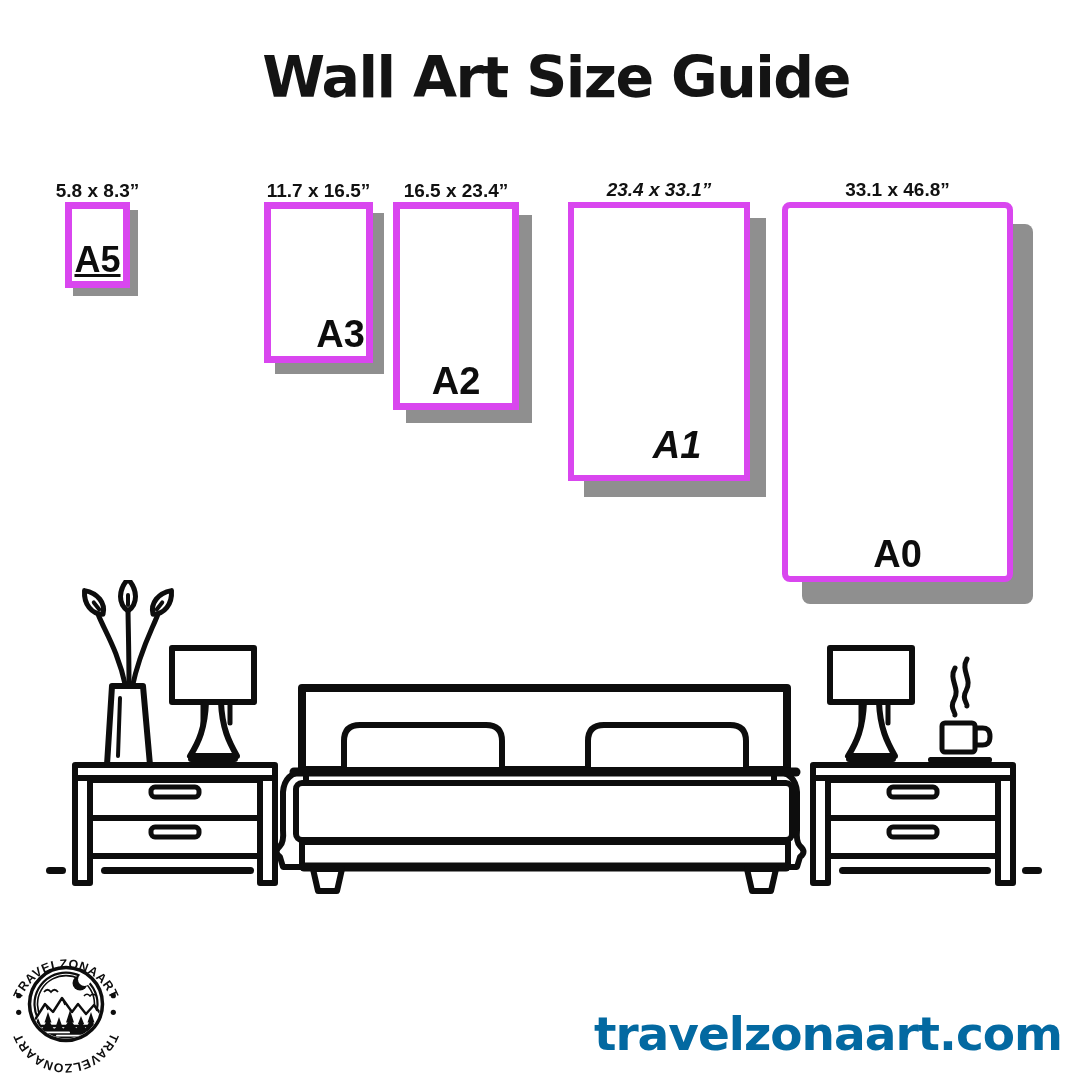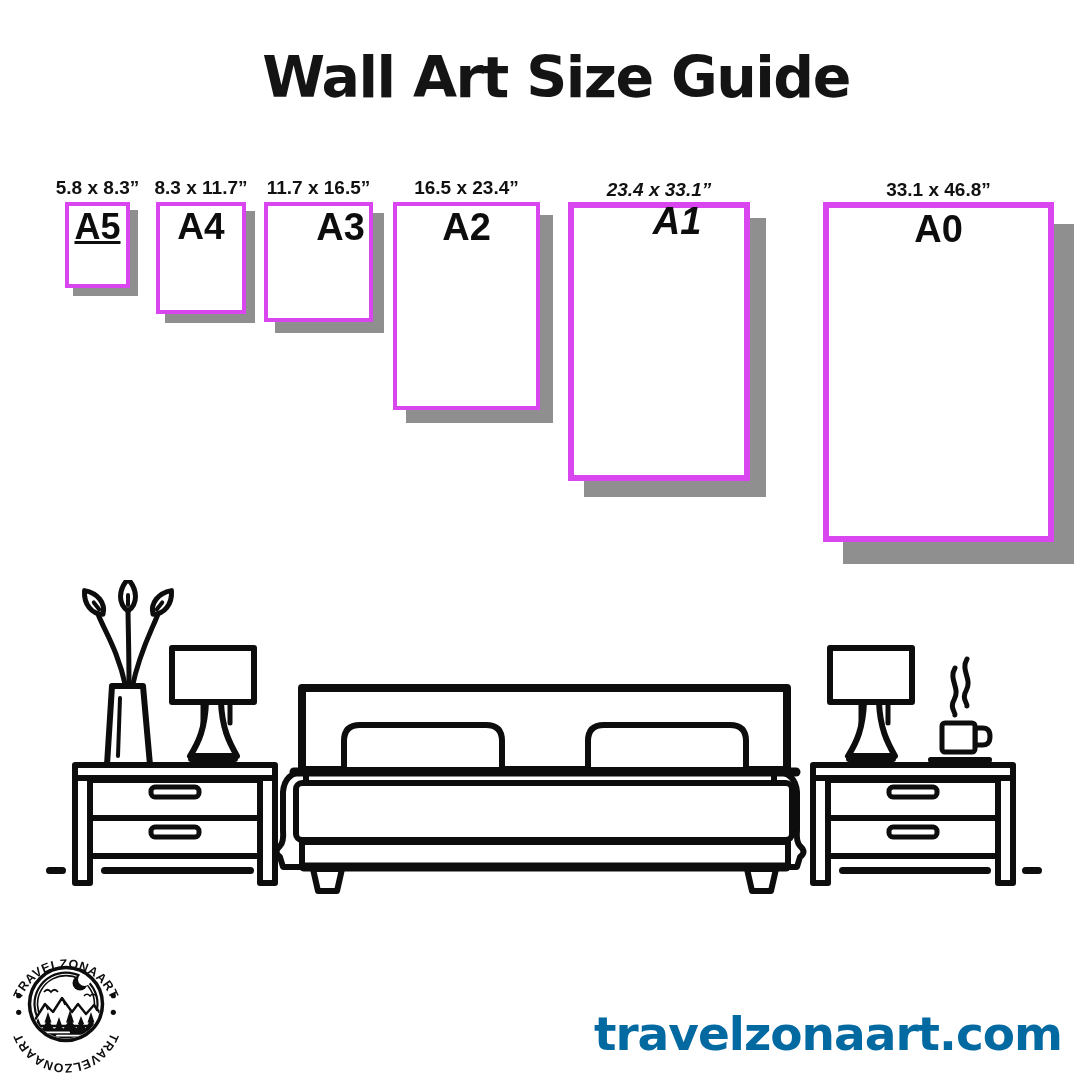--- a/index.html
+++ b/index.html
@@ -6,36 +6,36 @@
   #canvas{
     position:relative;width:1080px;height:1080px;background:#ffffff;
     font-family:"Liberation Sans",sans-serif;overflow:hidden;
   }
   .title{
     position:absolute;left:0;top:44px;width:1080px;text-align:center;
     font-family:"DejaVu Sans",sans-serif;font-weight:bold;font-size:57px;
     letter-spacing:-1.5px;color:#141414;padding-left:16px;
   }
   .frame{
-    position:absolute;background:#ffffff;border:4px solid #d946ef;
-    box-sizing:border-box;display:flex;align-items:flex-start;justify-content:center;
+    position:absolute;background:#ffffff;border:7px solid #d946ef;
+    box-sizing:border-box;display:flex;align-items:flex-end;justify-content:center;
   }
   .frame .frame-letter{
     font-weight:bold;color:#0d0d0d;font-family:"Liberation Sans",sans-serif;
   }
   .size-label{
     position:absolute;bottom:calc(100% + 7px);left:50%;transform:translateX(-50%);
     white-space:nowrap;font-weight:bold;font-size:19px;color:#111;
   }
   #fA5{left:65px;top:202px;width:65px;height:86px;box-shadow:8px 8px 0 #8f8f8f;}
   #fA4{left:156px;top:202px;width:90px;height:112px;box-shadow:9px 9px 0 #8f8f8f;}
-  #fA3{left:264px;top:202px;width:109px;height:120px;box-shadow:11px 11px 0 #8f8f8f;padding-left:44px;}
-  #fA2{left:393px;top:202px;width:147px;height:208px;box-shadow:13px 13px 0 #8f8f8f;}
+  #fA3{left:264px;top:202px;width:109px;height:161px;box-shadow:11px 11px 0 #8f8f8f;padding-left:44px;}
+  #fA2{left:393px;top:202px;width:126px;height:208px;box-shadow:13px 13px 0 #8f8f8f;}
   #fA1{left:568px;top:202px;width:182px;height:279px;border-width:6px;box-shadow:16px 16px 0 #8f8f8f;font-style:italic;}
-  #fA0{left:823px;top:202px;width:231px;height:340px;border-width:6px;box-shadow:20px 22px 0 #8f8f8f;}
+  #fA0{left:782px;top:202px;width:231px;height:380px;border-width:6px;box-shadow:20px 22px 0 #8f8f8f;border-radius:8px;}
   #fA5 .frame-letter{font-size:36px;text-decoration:underline;}
   #fA4 .frame-letter{font-size:37px;}
   #fA3 .frame-letter,#fA2 .frame-letter,#fA1 .frame-letter,#fA0 .frame-letter{font-size:38px;}
   #fA1 .frame-letter{transform:translateY(-8px);margin-left:36px;}
   .scene{position:absolute;left:0;top:580px;width:1080px;height:330px;}
   .logo{position:absolute;left:4px;top:932px;width:124px;height:144px;}
   .website{
     position:absolute;left:578px;top:1006px;width:500px;text-align:center;
     font-family:"DejaVu Sans",sans-serif;font-weight:bold;font-size:47px;
     letter-spacing:-1px;color:#0369a1;
@@ -44,24 +44,20 @@
 </head>
 <body>
 
 <div id="canvas">
 
   <div class="title">Wall Art Size Guide</div>
 
   <div class="frame" id="fA5">
     <div class="size-label">5.8 x 8.3”</div>
     <div class="frame-letter">A5</div>
-  </div>
-  <div class="frame" id="fA4">
-    <div class="size-label">8.3 x 11.7”</div>
-    <div class="frame-letter">A4</div>
   </div>
   <div class="frame" id="fA3">
     <div class="size-label">11.7 x 16.5”</div>
     <div class="frame-letter">A3</div>
   </div>
   <div class="frame" id="fA2">
     <div class="size-label">16.5 x 23.4”</div>
     <div class="frame-letter">A2</div>
   </div>
   <div class="frame" id="fA1">

